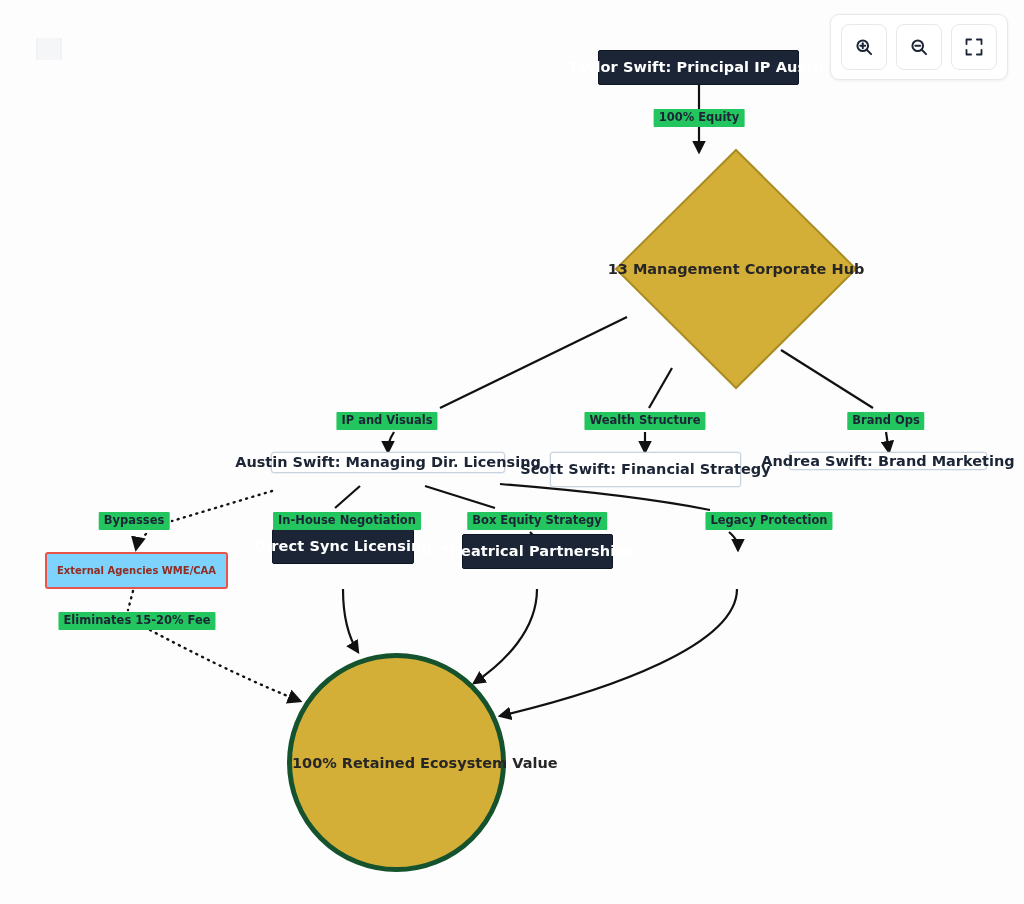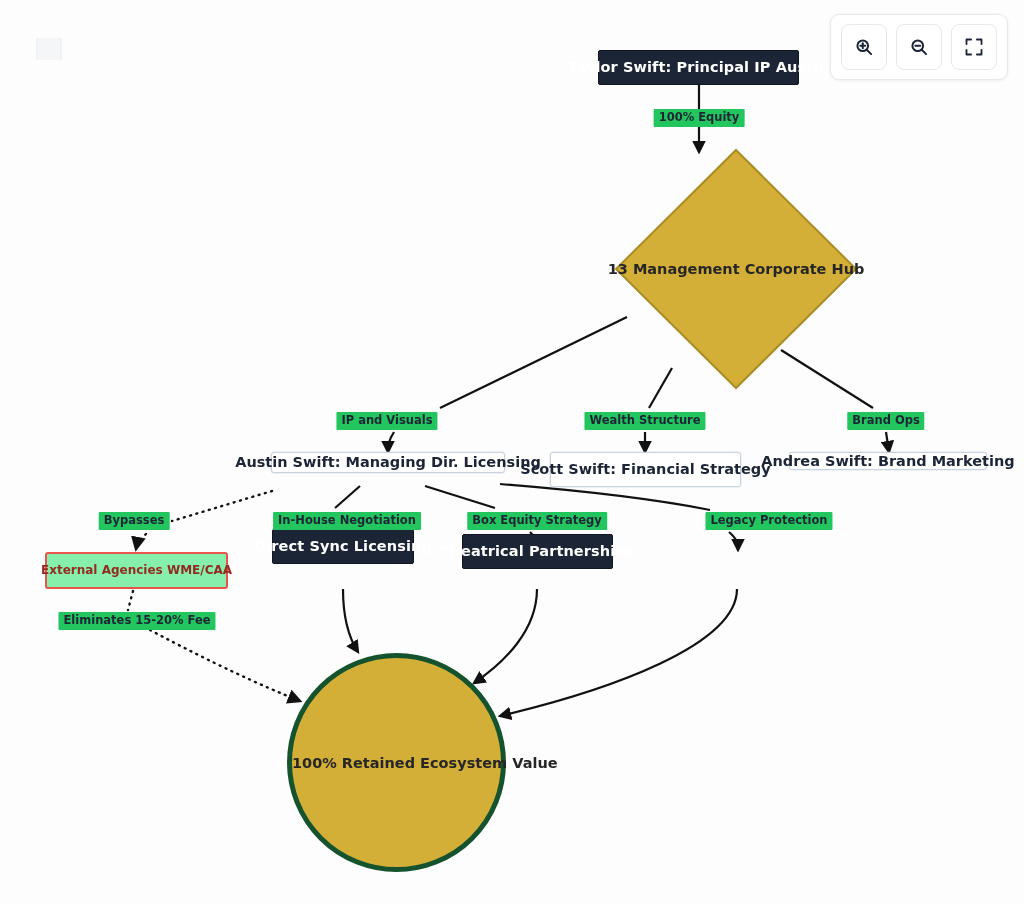--- a/index.html
+++ b/index.html
@@ -50,25 +50,25 @@
   }
   .node-light {
     background: #ffffff;
     color: #1c2536;
     border: 1px solid #c8d3e0;
     border-radius: 3px;
     font-size: 14.5px;
     box-shadow: 0 0 0 0.5px rgba(200,211,224,.5);
   }
   .node-danger {
-    background: #86efac;
+    background: #7dd3fc;
     color: #922b21;
     border: 2px solid #e8544a;
     border-radius: 3px;
-    font-size: 12px;
+    font-size: 10px;
   }
   .node-diamond-wrap {
     position: absolute;
     display: flex;
     align-items: center;
     justify-content: center;
     margin-left: 36px;
   }
   .diamond-shape {
     position: absolute;

